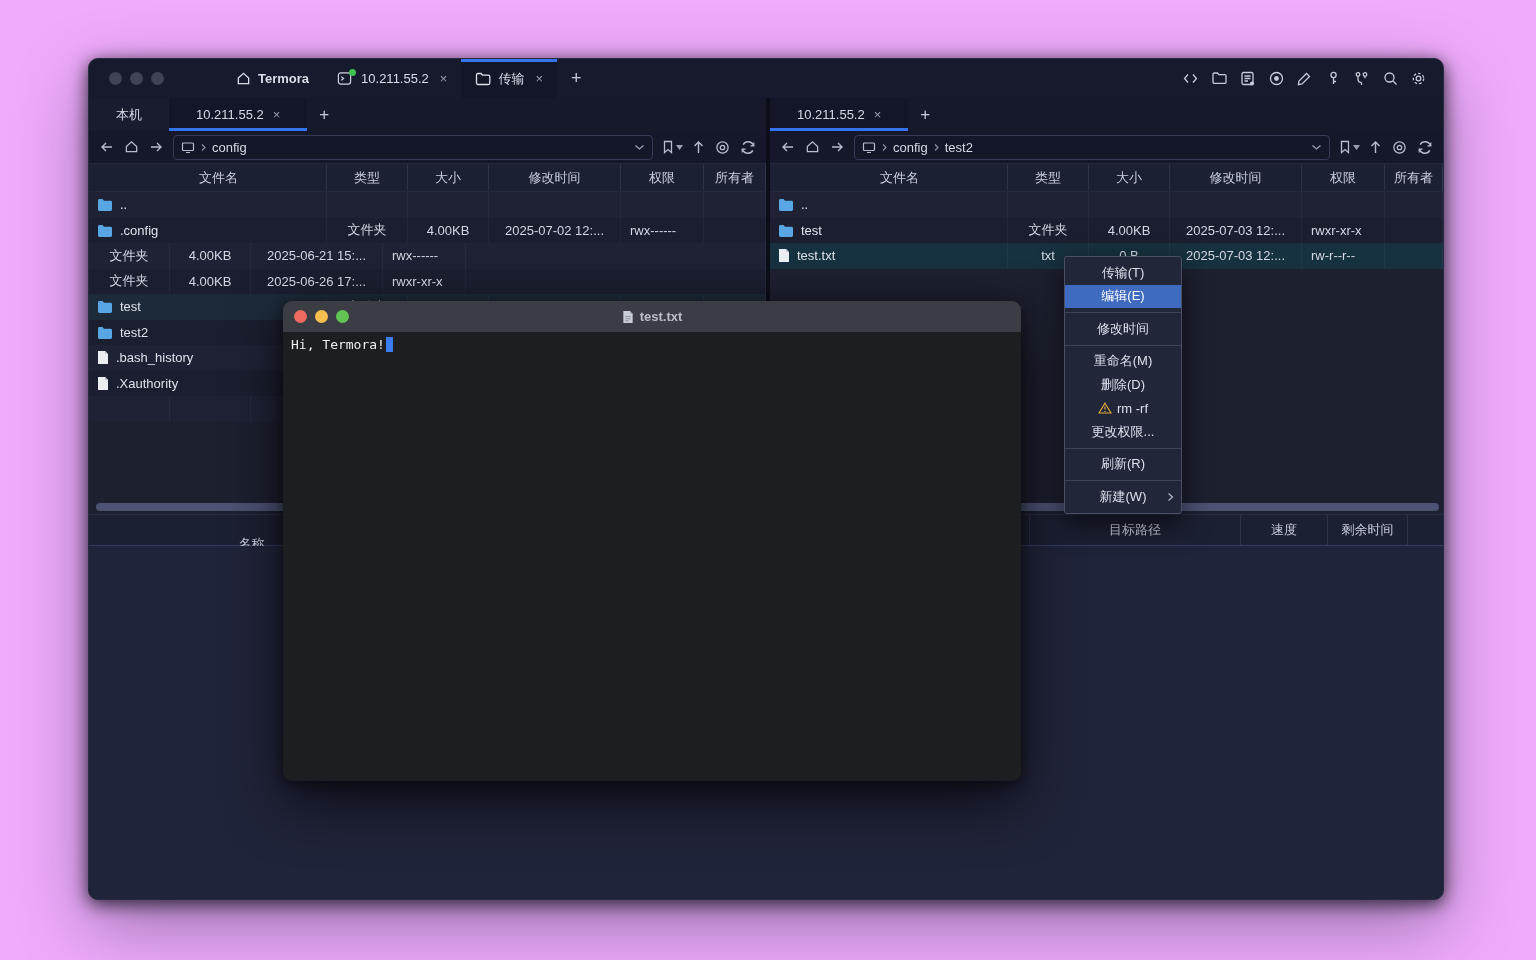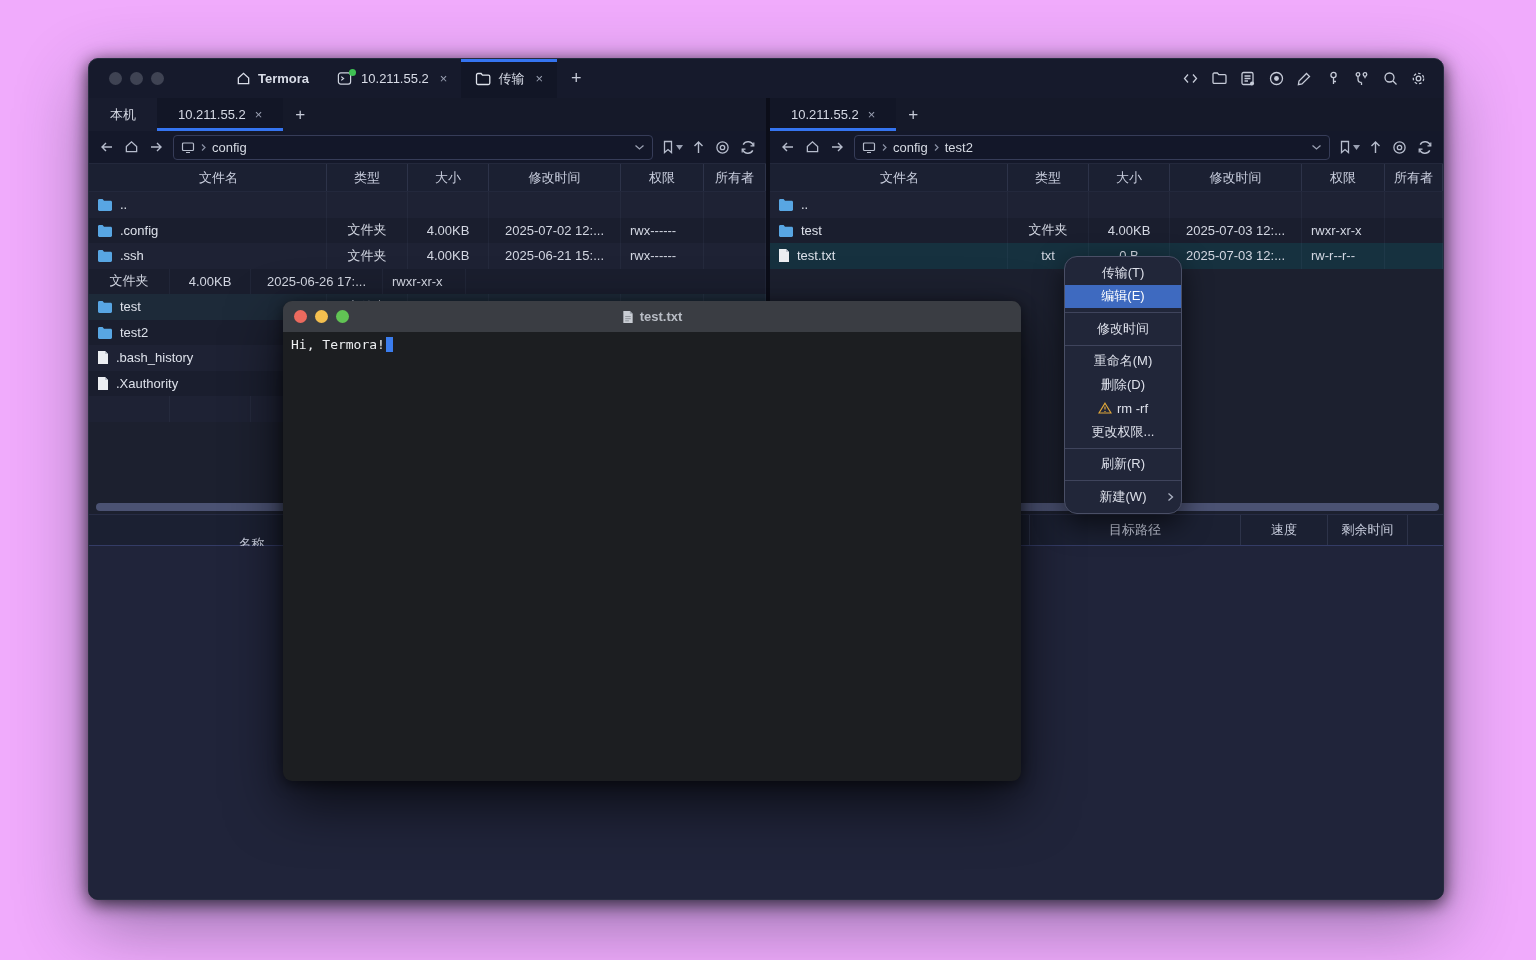--- a/index.html
+++ b/index.html
@@ -21,21 +21,21 @@
   .greendot{position:absolute;right:-2px;top:-2px;width:7px;height:7px;border-radius:50%;background:#3fc153;}
   .tplus{display:flex;align-items:center;padding:0 14px;color:#c6cbd8;font-size:18px;}
   .tb-icons{margin-left:auto;display:flex;align-items:center;gap:11.5px;padding-right:16px;}
   .tb-icons .ic{width:17px;height:17px;}
   
   .split{position:absolute;left:0;top:39px;width:100%;height:416px;display:flex;}
   .panel{position:relative;width:678px;background:#1c202f;display:flex;flex-direction:column;}
   .panel.right{width:674px;}
   .pgap{width:4px;background:#0b0d18;}
   .ptabs{height:33px;background:#151929;display:flex;align-items:stretch;font-size:13px;}
-  .ptab{display:flex;align-items:center;gap:6px;padding:0 21px;position:relative;color:#d5d9e4;background:#181c2e;}
+  .ptab{display:flex;align-items:center;gap:6px;padding:0 27px;position:relative;color:#d5d9e4;background:#181c2e;}
   .ptab.active{background:#121626;}
   .ptab.active:after{content:"";position:absolute;left:0;right:0;bottom:0;height:3px;background:#3574f0;}
   .ptab .x{color:#9aa0b2;margin-left:3px;}
   .pplus{display:flex;align-items:center;padding:0 12px;color:#c6cbd8;font-size:17px;}
   .ptoolbar{height:32px;background:#14182a;display:flex;align-items:center;gap:9px;padding:0 10px;}
   .tool{flex:0 0 auto;}
   .pathbox{flex:1;height:23px;border:1px solid #363c58;border-radius:4px;background:#131729;
            display:flex;align-items:center;gap:5px;padding:0 7px;font-size:13px;color:#d6dae3;}
   .pathbox .crumb{white-space:nowrap;}
   .pathbox .tail{margin-left:auto;}
@@ -71,21 +71,21 @@
           background:#1c1e21;box-shadow:0 22px 55px rgba(0,0,0,.65),0 3px 14px rgba(0,0,0,.5);z-index:30;}
   .etitle{height:31px;background:#3a3d43;display:flex;align-items:center;position:relative;}
   .etraffic{display:flex;gap:8px;padding-left:11px;}
   .etraffic span{width:13px;height:13px;border-radius:50%;}
   .etitle .name{position:absolute;left:0;right:0;display:flex;justify-content:center;align-items:center;gap:6px;
                 font-size:13px;font-weight:bold;color:#b9bdc5;pointer-events:none;}
   .econtent{padding:5px 8px;font-family:"DejaVu Sans Mono",monospace;font-size:13px;color:#edeff1;display:flex;align-items:center;}
   .cursor{display:inline-block;width:7px;height:15px;background:#3b7dee;margin-left:1px;}
   
   .cmenu{position:absolute;left:975px;top:197px;width:118px;z-index:40;background:#212639;
-         border:1px solid #4a4f66;border-radius:13px;box-sizing:border-box;padding:4px 0;
+         border:1px solid #4a4f66;border-radius:3px;box-sizing:border-box;padding:4px 0;
          box-shadow:0 10px 28px rgba(0,0,0,.6);font-size:13px;color:#dde0ea;}
   .mi{height:23.5px;display:flex;align-items:center;justify-content:center;gap:5px;position:relative;}
   .mi.hl{background:#3e6ac0;color:#fff;}
   .msep{height:1px;background:#3f445c;margin:4px 0;}
   .subarrow{position:absolute;right:7px;top:50%;transform:translateY(-50%);}
 </style>
 </head>
 <body>
 
 <div class="stage">
@@ -292,28 +292,20 @@
                 </span>
                 <span>.config</span>
               </div>
             <div class="c-type">文件夹</div>
               <div class="c-size">4.00KB</div>
               <div class="c-time">2025-07-02 12:...</div>
               <div class="c-perm">rwx------</div>
               <div class="c-owner"></div>
           </div>
           <div class="frow">
-            <div class="c-name">
-                <span>
-                  <svg width="16" height="13" viewBox="0 0 16 13">
-                    <path d="M1 2.4C1 1.6 1.6 1 2.4 1h3.2l1.4 1.7h6.6c.8 0 1.4.6 1.4 1.4v7.5c0 .8-.6 1.4-1.4 1.4H2.4c-.8 0-1.4-.6-1.4-1.4V2.4z" fill="#58a6e3"></path>
-                  </svg>
-                </span>
-                <span>.ssh</span>
-              </div>
             <div class="c-type">文件夹</div>
               <div class="c-size">4.00KB</div>
               <div class="c-time">2025-06-21 15:...</div>
               <div class="c-perm">rwx------</div>
               <div class="c-owner"></div>
           </div>
           <div class="frow">
             <div class="c-type">文件夹</div>
               <div class="c-size">4.00KB</div>
               <div class="c-time">2025-06-26 17:...</div>

